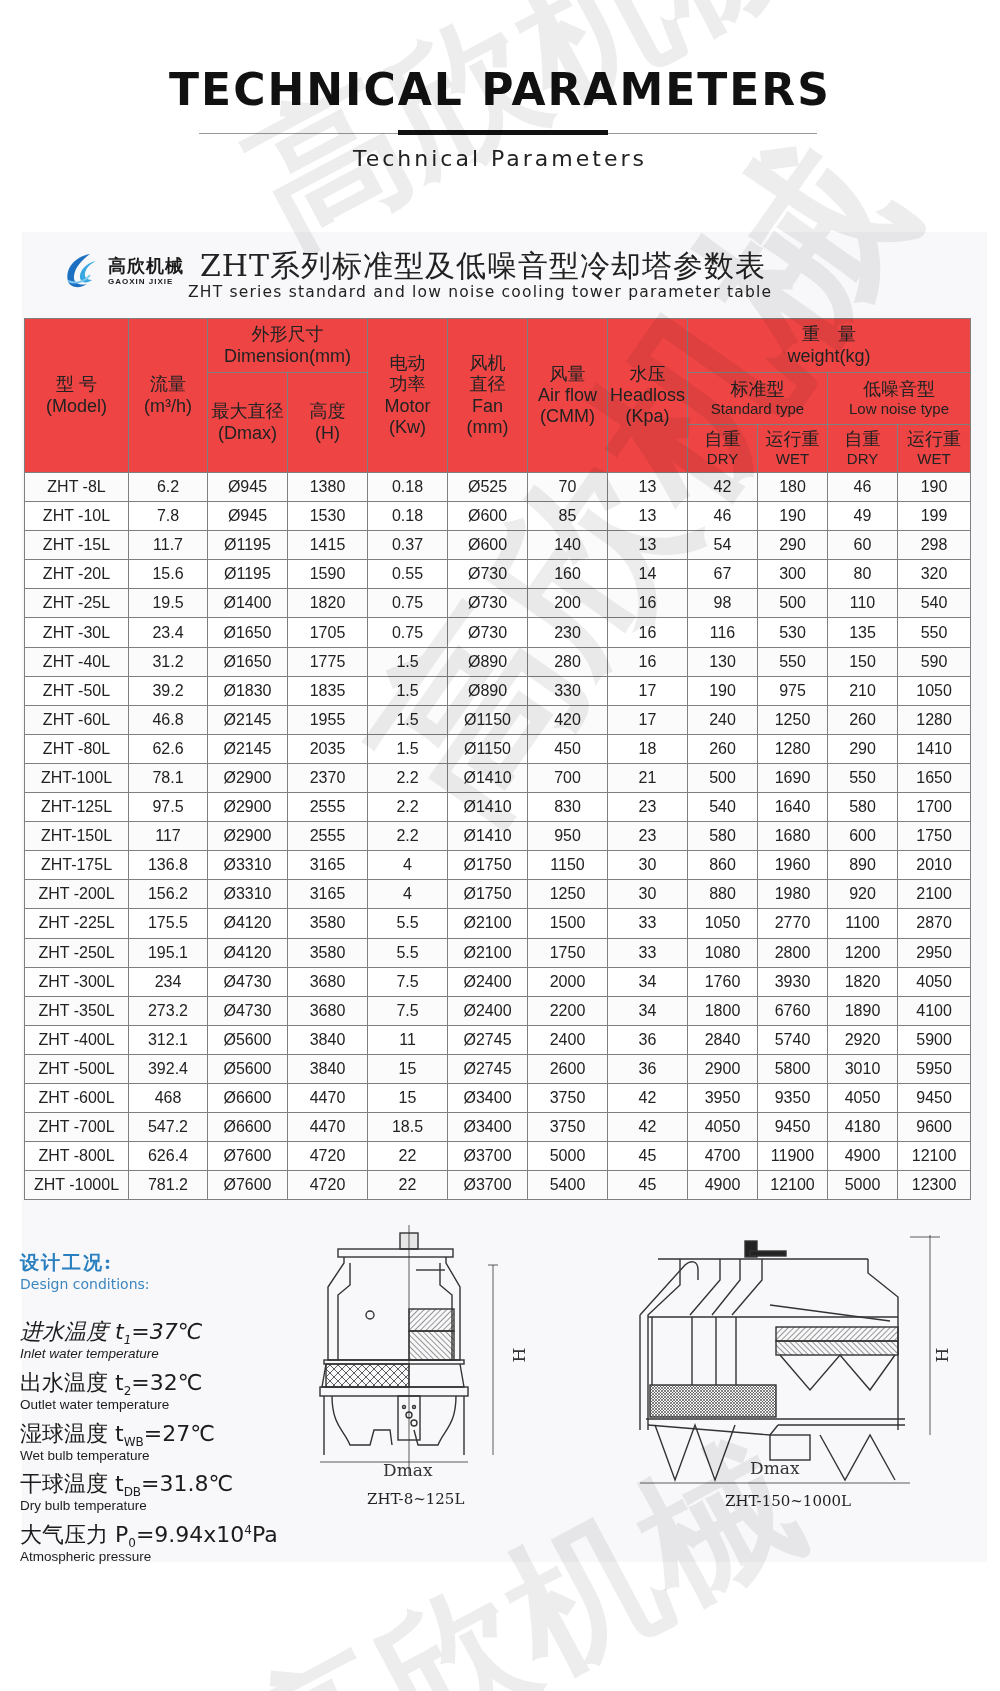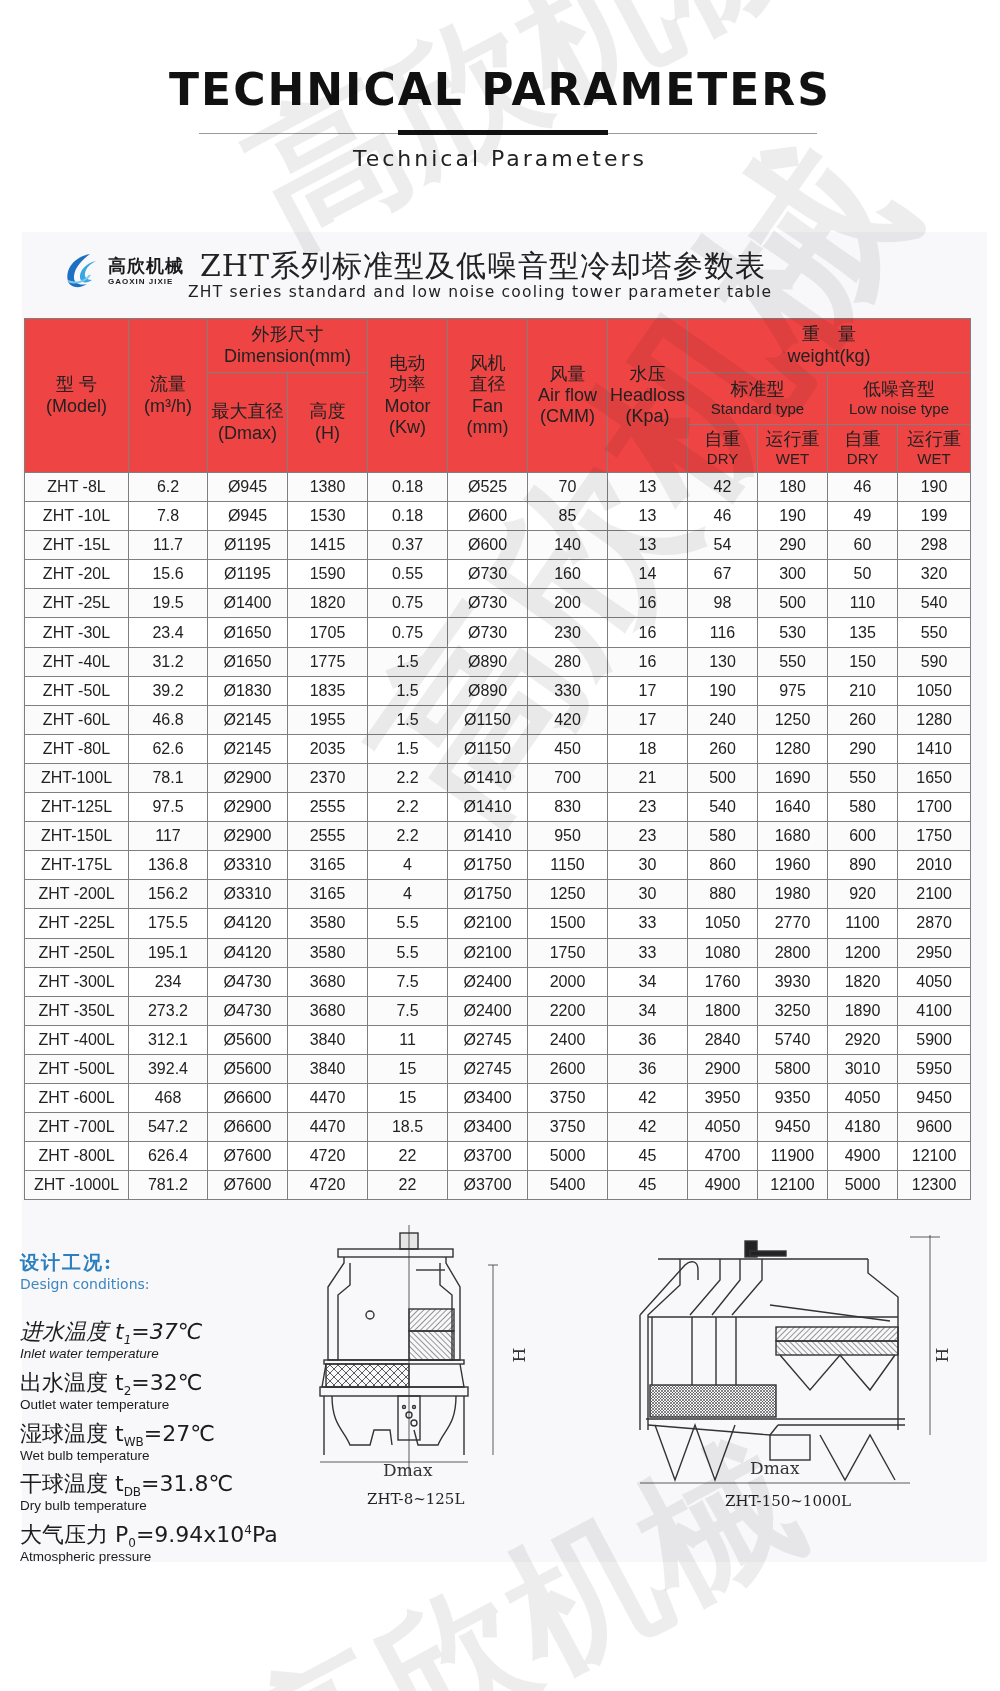--- a/index.html
+++ b/index.html
@@ -240,21 +240,21 @@
         <td>ZHT -20L</td>
         <td>15.6</td>
         <td>Ø1195</td>
         <td>1590</td>
         <td>0.55</td>
         <td>Ø730</td>
         <td>160</td>
         <td>14</td>
         <td>67</td>
         <td>300</td>
-        <td>50</td>
+        <td>80</td>
         <td>320</td>
       </tr>
       <tr>
         <td>ZHT -25L</td>
         <td>19.5</td>
         <td>Ø1400</td>
         <td>1820</td>
         <td>0.75</td>
         <td>Ø730</td>
         <td>200</td>
@@ -449,21 +449,21 @@
       <tr>
         <td>ZHT -350L</td>
         <td>273.2</td>
         <td>Ø4730</td>
         <td>3680</td>
         <td>7.5</td>
         <td>Ø2400</td>
         <td>2200</td>
         <td>34</td>
         <td>1800</td>
-        <td>3250</td>
+        <td>6760</td>
         <td>1890</td>
         <td>4100</td>
       </tr>
       <tr>
         <td>ZHT -400L</td>
         <td>312.1</td>
         <td>Ø5600</td>
         <td>3840</td>
         <td>11</td>
         <td>Ø2745</td>

